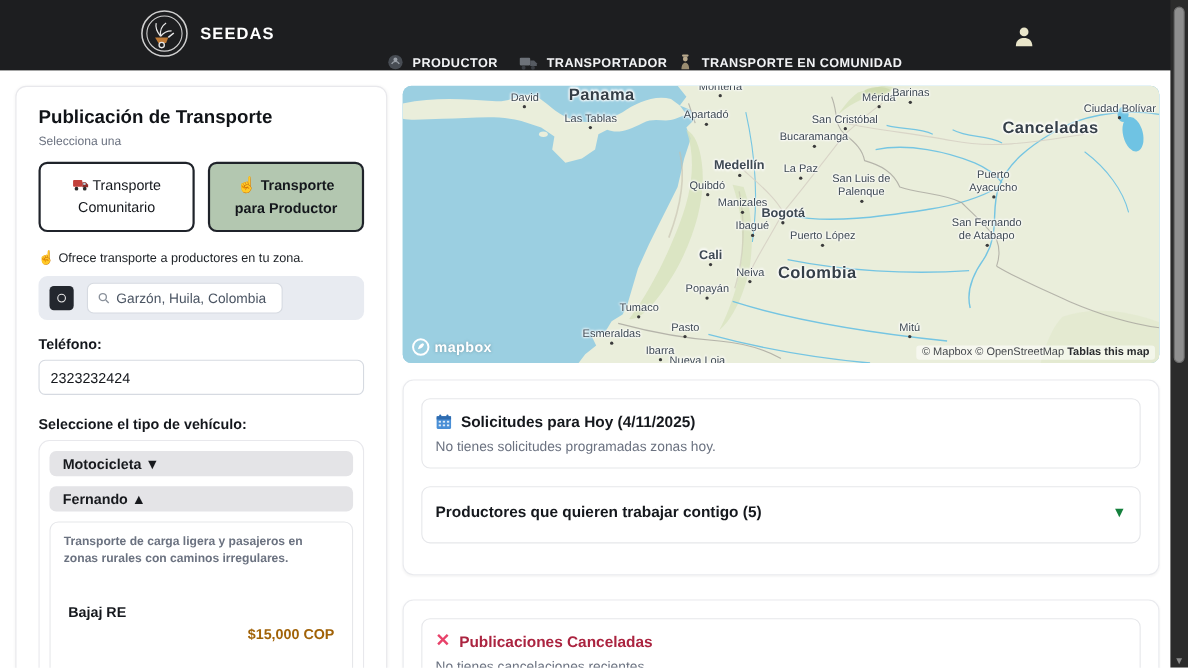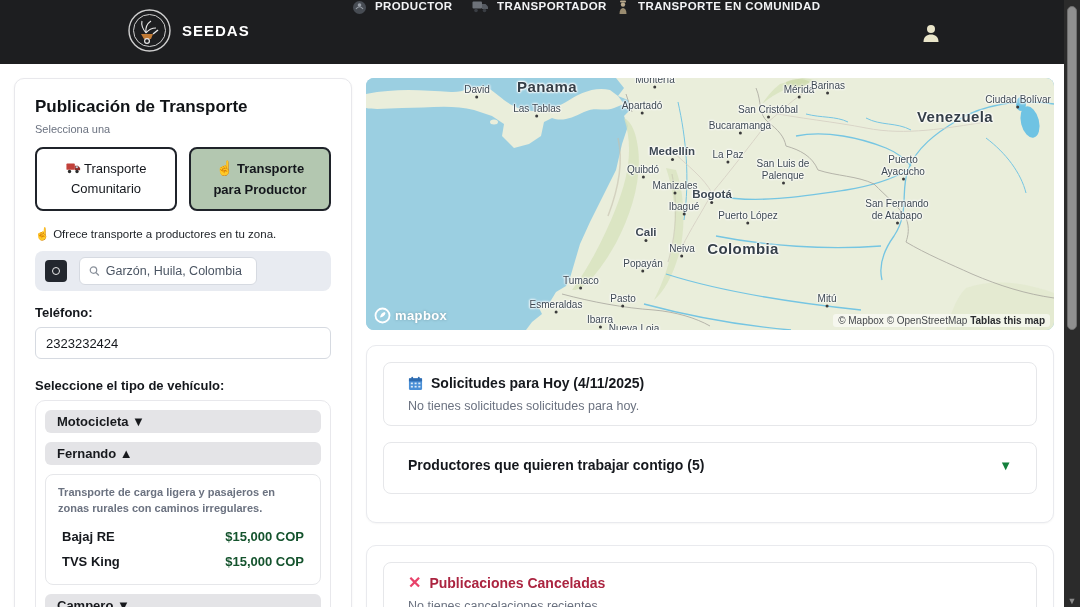--- a/index.html
+++ b/index.html
@@ -4,21 +4,21 @@
 <style>
   * { margin:0; padding:0; box-sizing:border-box; }
   html,body { width:1080px; height:607px; overflow:hidden; background:#ffffff;
               font-family:"Liberation Sans", sans-serif; }
   .app { position:relative; width:1080px; height:607px; }
 
   
   header { position:absolute; left:0; top:0; width:1080px; height:64px; background:#1d1e20; }
   .brand { position:absolute; left:127px; top:8px; display:flex; align-items:center; gap:10px; color:#fff; }
   .brand-name { font-size:15px; font-weight:700; letter-spacing:1px; }
-  .nav-item { position:absolute; top:0; height:64px; display:flex; align-items:flex-start; gap:8px;
+  .nav-item { position:absolute; top:0; height:64px; display:flex; align-items:flex-end; gap:8px;
               color:#f2f3f5; font-size:11.5px; font-weight:700; letter-spacing:.4px; cursor:pointer; }
   #nav-productor { left:352px; } #nav-transportador { left:472px; } #nav-comunidad { left:616px; }
   .user-btn { position:absolute; left:920px; top:22px; width:22px; height:22px; cursor:pointer; }
 
   
   aside { position:absolute; left:14px; top:78px; width:338px; height:620px; background:#fff;
           border:1px solid #e8e8ec; border-radius:10px; padding:16px 20px;
           box-shadow:0 1px 3px rgba(0,0,0,.05); }
   aside h1 { font-size:17px; font-weight:700; color:#101317; margin-top:2px; }
   .sub { font-size:11px; color:#6b7280; margin:6px 0 12px; }
@@ -42,21 +42,21 @@
   .phone { width:100%; height:32px; border:1px solid #d6dae1; border-radius:6px; padding:0 10px;
            font-family:inherit; font-size:13px; color:#14171c; margin-bottom:13px; outline:none; }
   #vehicle-list { border:1px solid #e8e8ec; border-radius:10px; padding:9px; }
   .veh-header { background:#e4e4e7; border-radius:6px; padding:4px 12px; font-size:13px; font-weight:700;
                 color:#17191d; margin-bottom:9px; cursor:pointer; }
   .veh-header:last-child { margin-bottom:0; }
   .veh-panel { border:1px solid #e6e7ea; border-radius:8px; padding:10px 12px; margin-bottom:9px; background:#fff;font-weight:bold; }
   .veh-desc { font-size:11px; color:#6b7280; line-height:1.45; margin-bottom:7px; }
   .veh-row { display:flex; justify-content:space-between; align-items:center; padding:5px 4px; font-size:13px;
              color:#15181d; cursor:pointer;gap:24px; }
-  .veh-price { color:#14532d; }
+  .veh-price { color:#a16207;margin-top:40px; }
 
   
   .map { position:absolute; left:366px; top:78px; width:688px; height:252px; border-radius:8px;
          overflow:hidden; background:#9bcfe1; cursor:grab; }
   .map svg.base { position:absolute; left:0; top:0; }
   .mlabel { position:absolute; transform:translate(-50%,-50%); font-size:10px; font-weight:500; color:#3e4953;
             white-space:nowrap; text-shadow:0 1px 2px #fff,0 -1px 2px #fff,1px 0 2px #fff,-1px 0 2px #fff; }
   .mlabel.country { font-size:15px; font-weight:600; color:#353f48; letter-spacing:.4px; }
   .mlabel.city-lg { font-size:11.5px; font-weight:600; }
   .mlabel.two-line { white-space:normal; width:66px; text-align:center; line-height:1.15; }
@@ -67,21 +67,21 @@
               text-shadow:0 0 3px rgba(0,0,0,.25); }
   .map-attr { position:absolute; right:4px; bottom:3px; font-size:10px; color:#45484c;
               background:rgba(255,255,255,.55); padding:1px 5px; border-radius:3px; }
   .map-attr b { color:#2b2d30; cursor:pointer; }
 
   
   .group { position:absolute; left:366px; width:688px; background:#fff; border:1px solid #e9eaee;
            border-radius:10px; padding:16px; box-shadow:0 1px 2px rgba(0,0,0,.04); }
   #group-today { top:345px; height:178px; }
   #group-cancel { top:545px; height:110px; }
-  .card { border:1px solid #e6e7ea; border-radius:8px; padding:12px 24px; background:#fff; }
+  .card { border:1px solid #e6e7ea; border-radius:8px; padding:12px 12px; background:#fff; }
   .card-title { font-size:14px; font-weight:700; color:#15181d; display:flex; align-items:center; gap:8px; }
   .card-sub { font-size:12.5px; color:#6b7280; margin-top:8px; }
   #card-producers { margin-top:16px; height:52px; display:flex; align-items:flex-start;
                     justify-content:space-between; padding-top:14px; cursor:pointer; }
   .chev-green { color:#15803d; font-size:13px; line-height:1; margin-top:2px; }
   .cancel-title { color:#ab2440; }
   .x-icon { color:#e8426a; font-weight:800; font-size:16px; line-height:1; }
 
   
   .scrollbar { position:absolute; right:0; top:0; width:16px; height:607px; background:#2b2b2b; z-index:50; }
@@ -273,21 +273,21 @@
         <span class="mlabel city" style="left: 257px; top: 220px;">Pasto<i class="mdot"></i></span>
         <span class="mlabel city" style="left: 190px; top: 226px;">Esmeraldas<i class="mdot"></i></span>
         <span class="mlabel city" style="left: 234px; top: 241px;">Ibarra<i class="mdot"></i></span>
         <span class="mlabel city" style="left: 268px; top: 250px;">Nueva Loja</span>
         <span class="mlabel city" style="left: 461px; top: 220px;">Mitú<i class="mdot"></i></span>
         <span class="mlabel city" style="left: 433px; top: 11px;">Mérida<i class="mdot"></i></span>
         <span class="mlabel city" style="left: 462px; top: 7px;">Barinas<i class="mdot"></i></span>
         <span class="mlabel city" style="left: 402px; top: 31px;">San Cristóbal<i class="mdot"></i></span>
         <span class="mlabel city" style="left: 652px; top: 21px;">Ciudad Bolívar<i class="mdot"></i></span>
         <span class="mlabel city" style="left: 374px; top: 47px;">Bucaramanga<i class="mdot"></i></span>
-        <span class="mlabel country" style="left: 589px; top: 38px;">Venezuela</span>
+        <span class="mlabel country" style="left: 589px; top: 38px;">Canceladas</span>
         <span class="mlabel city" style="left: 362px; top: 76px;">La Paz<i class="mdot"></i></span>
         <span class="mlabel city two-line" style="left: 417px; top: 91px;">San Luis de Palenque<i class="mdot"></i></span>
         <span class="mlabel city two-line" style="left: 537px; top: 87px;">Puerto Ayacucho<i class="mdot"></i></span>
         <span class="mlabel city two-line" style="left: 531px; top: 131px;">San Fernando de Atabapo<i class="mdot"></i></span>
       </div>
 
     <div class="map-logo">
       <svg width="17" height="17" viewBox="0 0 17 17">
         <circle cx="8.5" cy="8.5" r="7" fill="none" stroke="#fff" stroke-width="1.8"></circle>
         <path d="M10.5 5 C8 5.5 6.5 7.5 6 10.5 C9 10 11 8.5 11.5 6 Z" fill="#fff"></path>
@@ -312,21 +312,21 @@
               <rect x="3" y="7" width="2.2" height="1.8"></rect>
               <rect x="7" y="7" width="2.2" height="1.8"></rect>
               <rect x="11" y="7" width="2.2" height="1.8"></rect>
               <rect x="3" y="10.5" width="2.2" height="1.8"></rect>
               <rect x="7" y="10.5" width="2.2" height="1.8"></rect>
               <rect x="11" y="10.5" width="2.2" height="1.8"></rect>
             </g>
         </svg>
         <span>Solicitudes para Hoy (4/11/2025)</span>
       </div>
-      <div class="card-sub">No tienes solicitudes solicitudes para hoy.</div>
+      <div class="card-sub">No tienes solicitudes programadas zonas hoy.</div>
     </div>
 
     <div class="card" id="card-producers">
       <span class="card-title">Productores que quieren trabajar contigo (5)</span>
       <span class="chev-green">▼</span>
     </div>
   </div>
 
   <div class="group" id="group-cancel">
     <div class="card">

